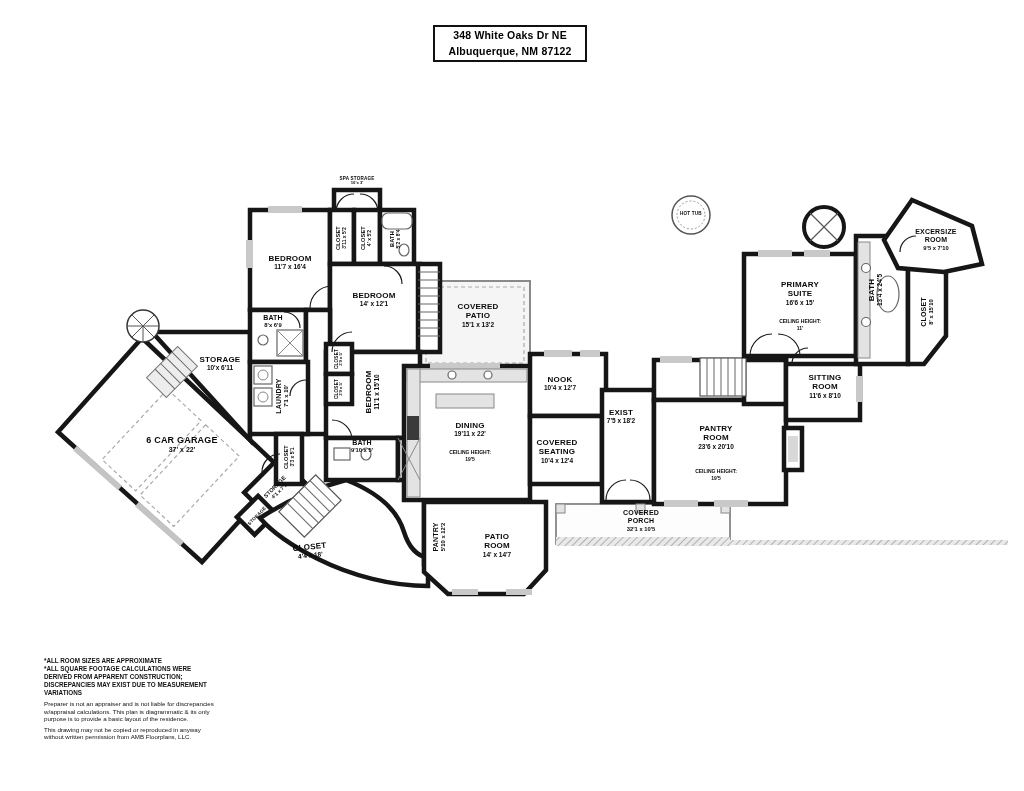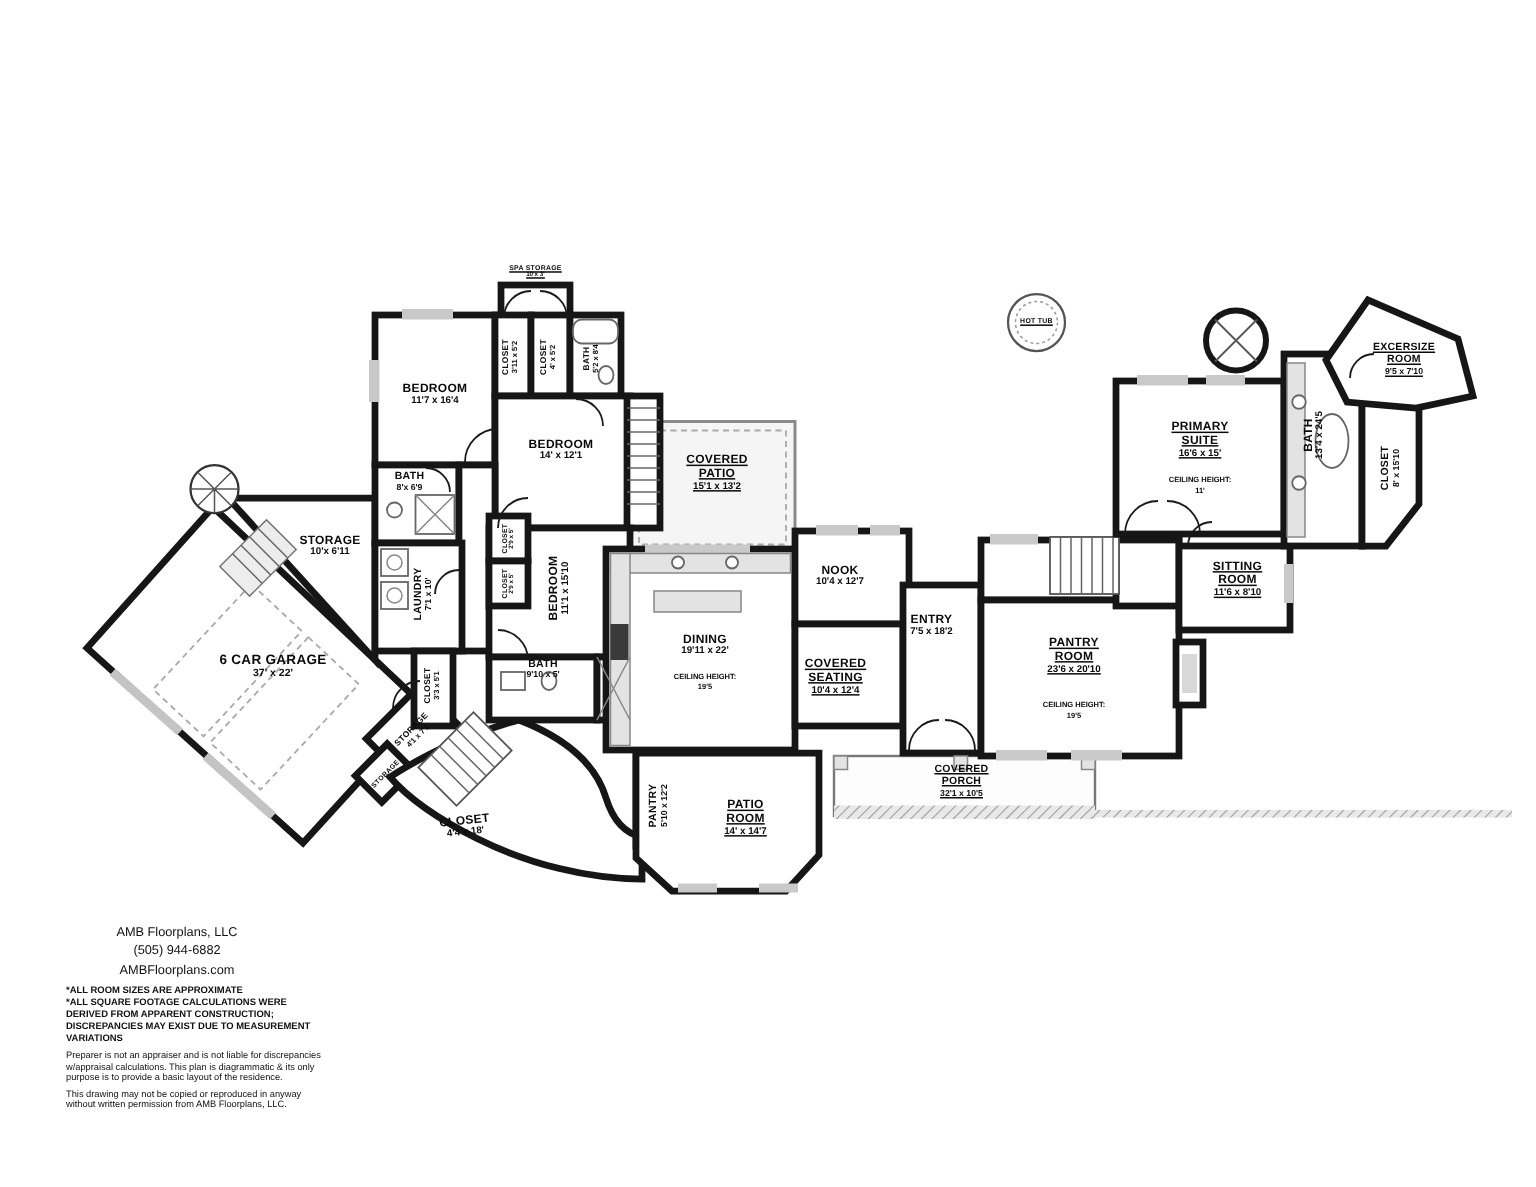--- a/index.html
+++ b/index.html
@@ -14,21 +14,21 @@
   .tread{stroke:#666;stroke-width:1;fill:none;}
   .door{stroke:#1a1a1a;stroke-width:1.2;fill:none;}
   .win{fill:#c9c9c9;stroke:none;}
   .dashc{fill:none;stroke:#a9a9a9;stroke-width:1.2;stroke-dasharray:4 3;}
 
   
   .lbl{position:absolute;transform:translate(-50%,-50%);text-align:center;color:#0a0a0a;
        line-height:1.18;white-space:nowrap;z-index:5;}
   .lbl .nm{font-weight:bold;font-size:8px;letter-spacing:.2px;}
   .lbl .dm{font-weight:bold;font-size:6.5px;}
-  .lbl.wrap{white-space:normal;text-decoration:underline;}
+  .lbl.wrap{white-space:normal;}
   .lbl.mid .nm{font-size:7px;}   .lbl.mid .dm{font-size:5.8px;}
   .lbl.sm  .nm{font-size:5.6px;} .lbl.sm  .dm{font-size:5px;}
   .lbl.xs  .nm{font-size:4.6px;} .lbl.xs  .dm{font-size:4.2px;}
   .lbl.lg  .nm{font-size:9px;}   .lbl.lg  .dm{font-size:7px;}
   .lbl.vert{transform:translate(-50%,-50%) rotate(-90deg);}
   .lbl.r45{transform:translate(-50%,-50%) rotate(-45deg);}
   .lbl.r6{transform:translate(-50%,-50%) rotate(-6deg);}
   .lbl.ceil div{font-size:5px;font-weight:bold;line-height:1.3;}
 
   .title-box{position:absolute;left:433px;top:25px;width:150px;height:33px;border:2px solid #111;
@@ -201,20 +201,24 @@
     <path d="M750,356 A22 22 0 0 1 772,334"></path>
     <path d="M800,356 A22 22 0 0 0 778,334"></path>
     <path d="M792,364 A16 16 0 0 1 808,348"></path>
     <path d="M900,252 A16 16 0 0 1 916,236"></path>
     <path d="M262,472 A18 18 0 0 1 280,454"></path>
     <path d="M336,212 A18 18 0 0 1 354,194"></path>
     <path d="M378,212 A18 18 0 0 0 360,194"></path>
   </g>
 </svg>
 
+<div class="title-box">
+  <div>348 White Oaks Dr NE</div>
+  <div>Albuquerque, NM 87122</div>
+</div>
 
 <div class="lbl xs wrap" style="left:357px;top:181px;width:36px">
   <div class="nm">SPA STORAGE</div>
   <div class="dm">10'x 3'</div>
 </div>
 <div class="lbl" style="left:290px;top:263px">
   <div class="nm">BEDROOM</div>
   <div class="dm">11'7 x 16'4</div>
 </div>
 <div class="lbl vert sm" style="left:341px;top:238px">
@@ -294,21 +298,21 @@
 </div>
 <div class="lbl" style="left:560px;top:384px">
   <div class="nm">NOOK</div>
   <div class="dm">10'4 x 12'7</div>
 </div>
 <div class="lbl wrap" style="left:557px;top:451px;width:58px">
   <div class="nm">COVERED SEATING</div>
   <div class="dm">10'4 x 12'4</div>
 </div>
 <div class="lbl" style="left:621px;top:417px">
-  <div class="nm">ENTRY</div>
+  <div class="nm">EXIST</div>
   <div class="dm">7'5 x 18'2</div>
 </div>
 <div class="lbl wrap" style="left:716px;top:437px;width:56px">
   <div class="nm">PANTRY ROOM</div>
   <div class="dm">23'6 x 20'10</div>
 </div>
 <div class="lbl ceil" style="left:716px;top:474px">
   <div>CEILING HEIGHT:</div>
   <div>19'5</div>
 </div>
@@ -345,25 +349,20 @@
   <div class="dm">8' x 15'10</div>
 </div>
 <div class="lbl mid wrap" style="left:936px;top:240px;width:58px">
   <div class="nm">EXCERSIZE ROOM</div>
   <div class="dm">9'5 x 7'10</div>
 </div>
 <div class="lbl xs wrap" style="left:691px;top:214px;width:24px">
   <div class="nm">HOT TUB</div>
 </div>
 
-<div class="footer">
-  <div>AMB Floorplans, LLC</div>
-  <div>(505) 944-6882</div>
-  <div>AMBFloorplans.com</div>
-</div>
 
 <div class="disclaimer">
   <div class="disc-b">*ALL ROOM SIZES ARE APPROXIMATE</div>
   <div class="disc-b">*ALL SQUARE FOOTAGE CALCULATIONS WERE DERIVED FROM APPARENT CONSTRUCTION; DISCREPANCIES MAY EXIST DUE TO MEASUREMENT VARIATIONS</div>
   <div class="disc-p">Preparer is not an appraiser and is not liable for discrepancies w/appraisal calculations.  This plan is diagrammatic &amp; its only purpose is to provide a basic layout of the residence.</div>
   <div class="disc-p">This drawing may not be copied or reproduced in anyway without written permission from AMB Floorplans, LLC.</div>
 </div>
 
 </div>
 

